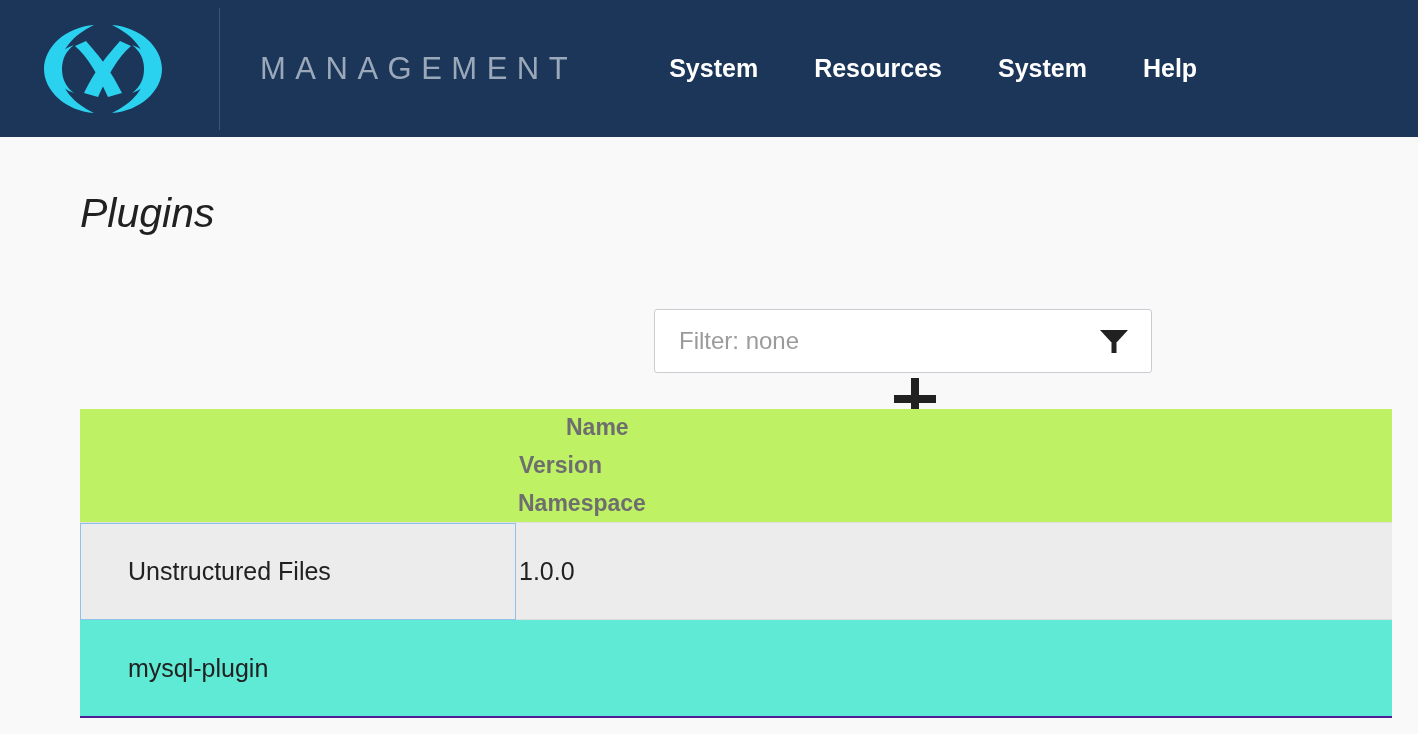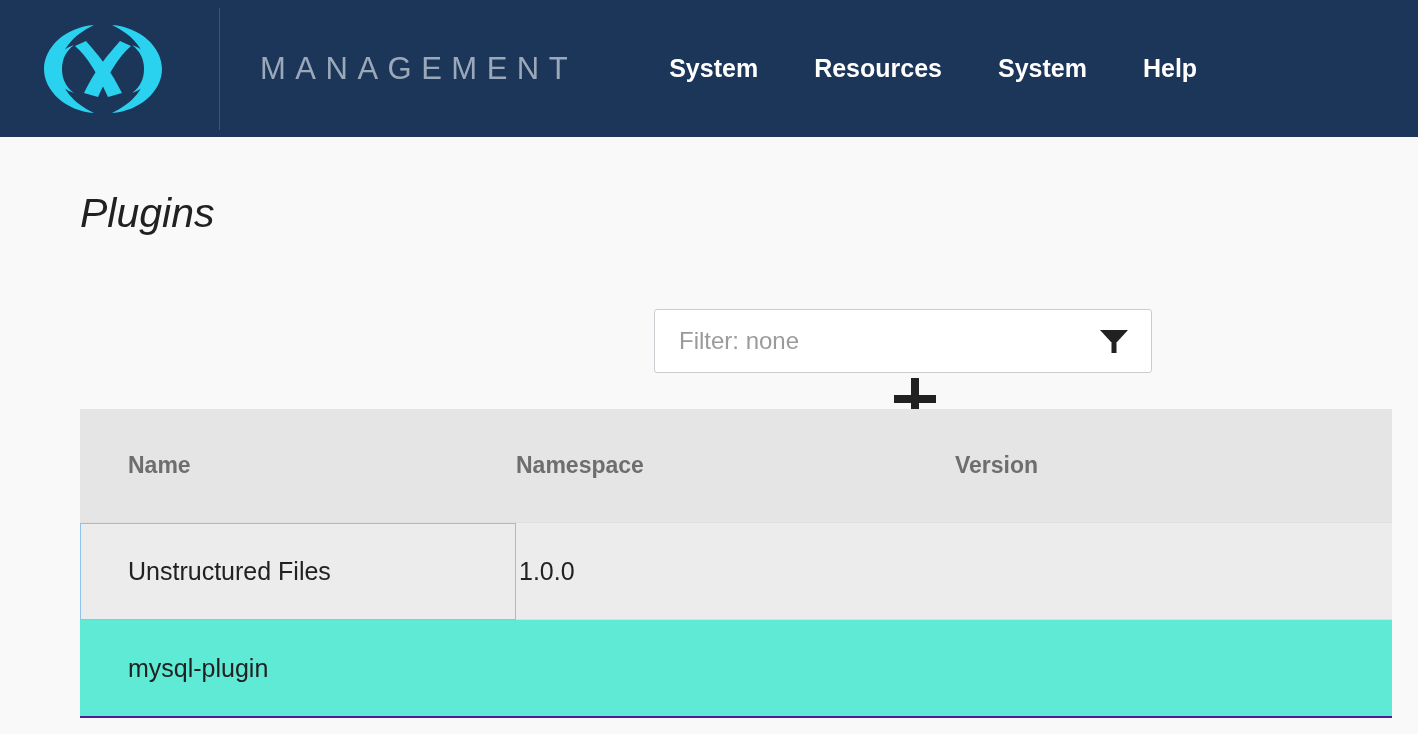--- a/index.html
+++ b/index.html
@@ -132,21 +132,22 @@
     width: 1312px;
     background: #ffffff;
   }
   .table-row {
     display: flex;
     align-items: center;
     box-sizing: border-box;
   }
   .table-head {
     height: 113px;
-    background: #e5e5e5;
+    background: #bef264;
+    flex-direction: column;
   }
   .table-head .cell {
     color: #6e6e6e;
     font-size: 23px;
     font-weight: bold;
   }
   .data-row {
     height: 98px;
     background: #5eead4;
     border-bottom: 2px solid #4c1d95;
@@ -242,22 +243,22 @@
       <rect x="1" y="6" width="36" height="6" rx="1" fill="#c6c6c6"></rect>
       <path d="M5 14 L33 14 L30 42 L8 42 Z" fill="#c6c6c6"></path>
     </svg>
   </div>
 </div>
 
 <div class="table-card">
 
   <div class="table-row table-head">
     <div class="cell col-name">Name</div>
+    <div class="cell col-version">Version</div>
     <div class="cell col-namespace">Namespace</div>
-    <div class="cell col-version">Version</div>
   </div>
 
   <div class="table-row data-row selected">
     <div class="cell col-name">Unstructured Files</div>
     <div class="cell col-version">1.0.0</div>
     <div class="cell col-namespace"></div>
   </div>
 
   <div class="table-row data-row">
     <div class="cell col-name">mysql-plugin</div>

